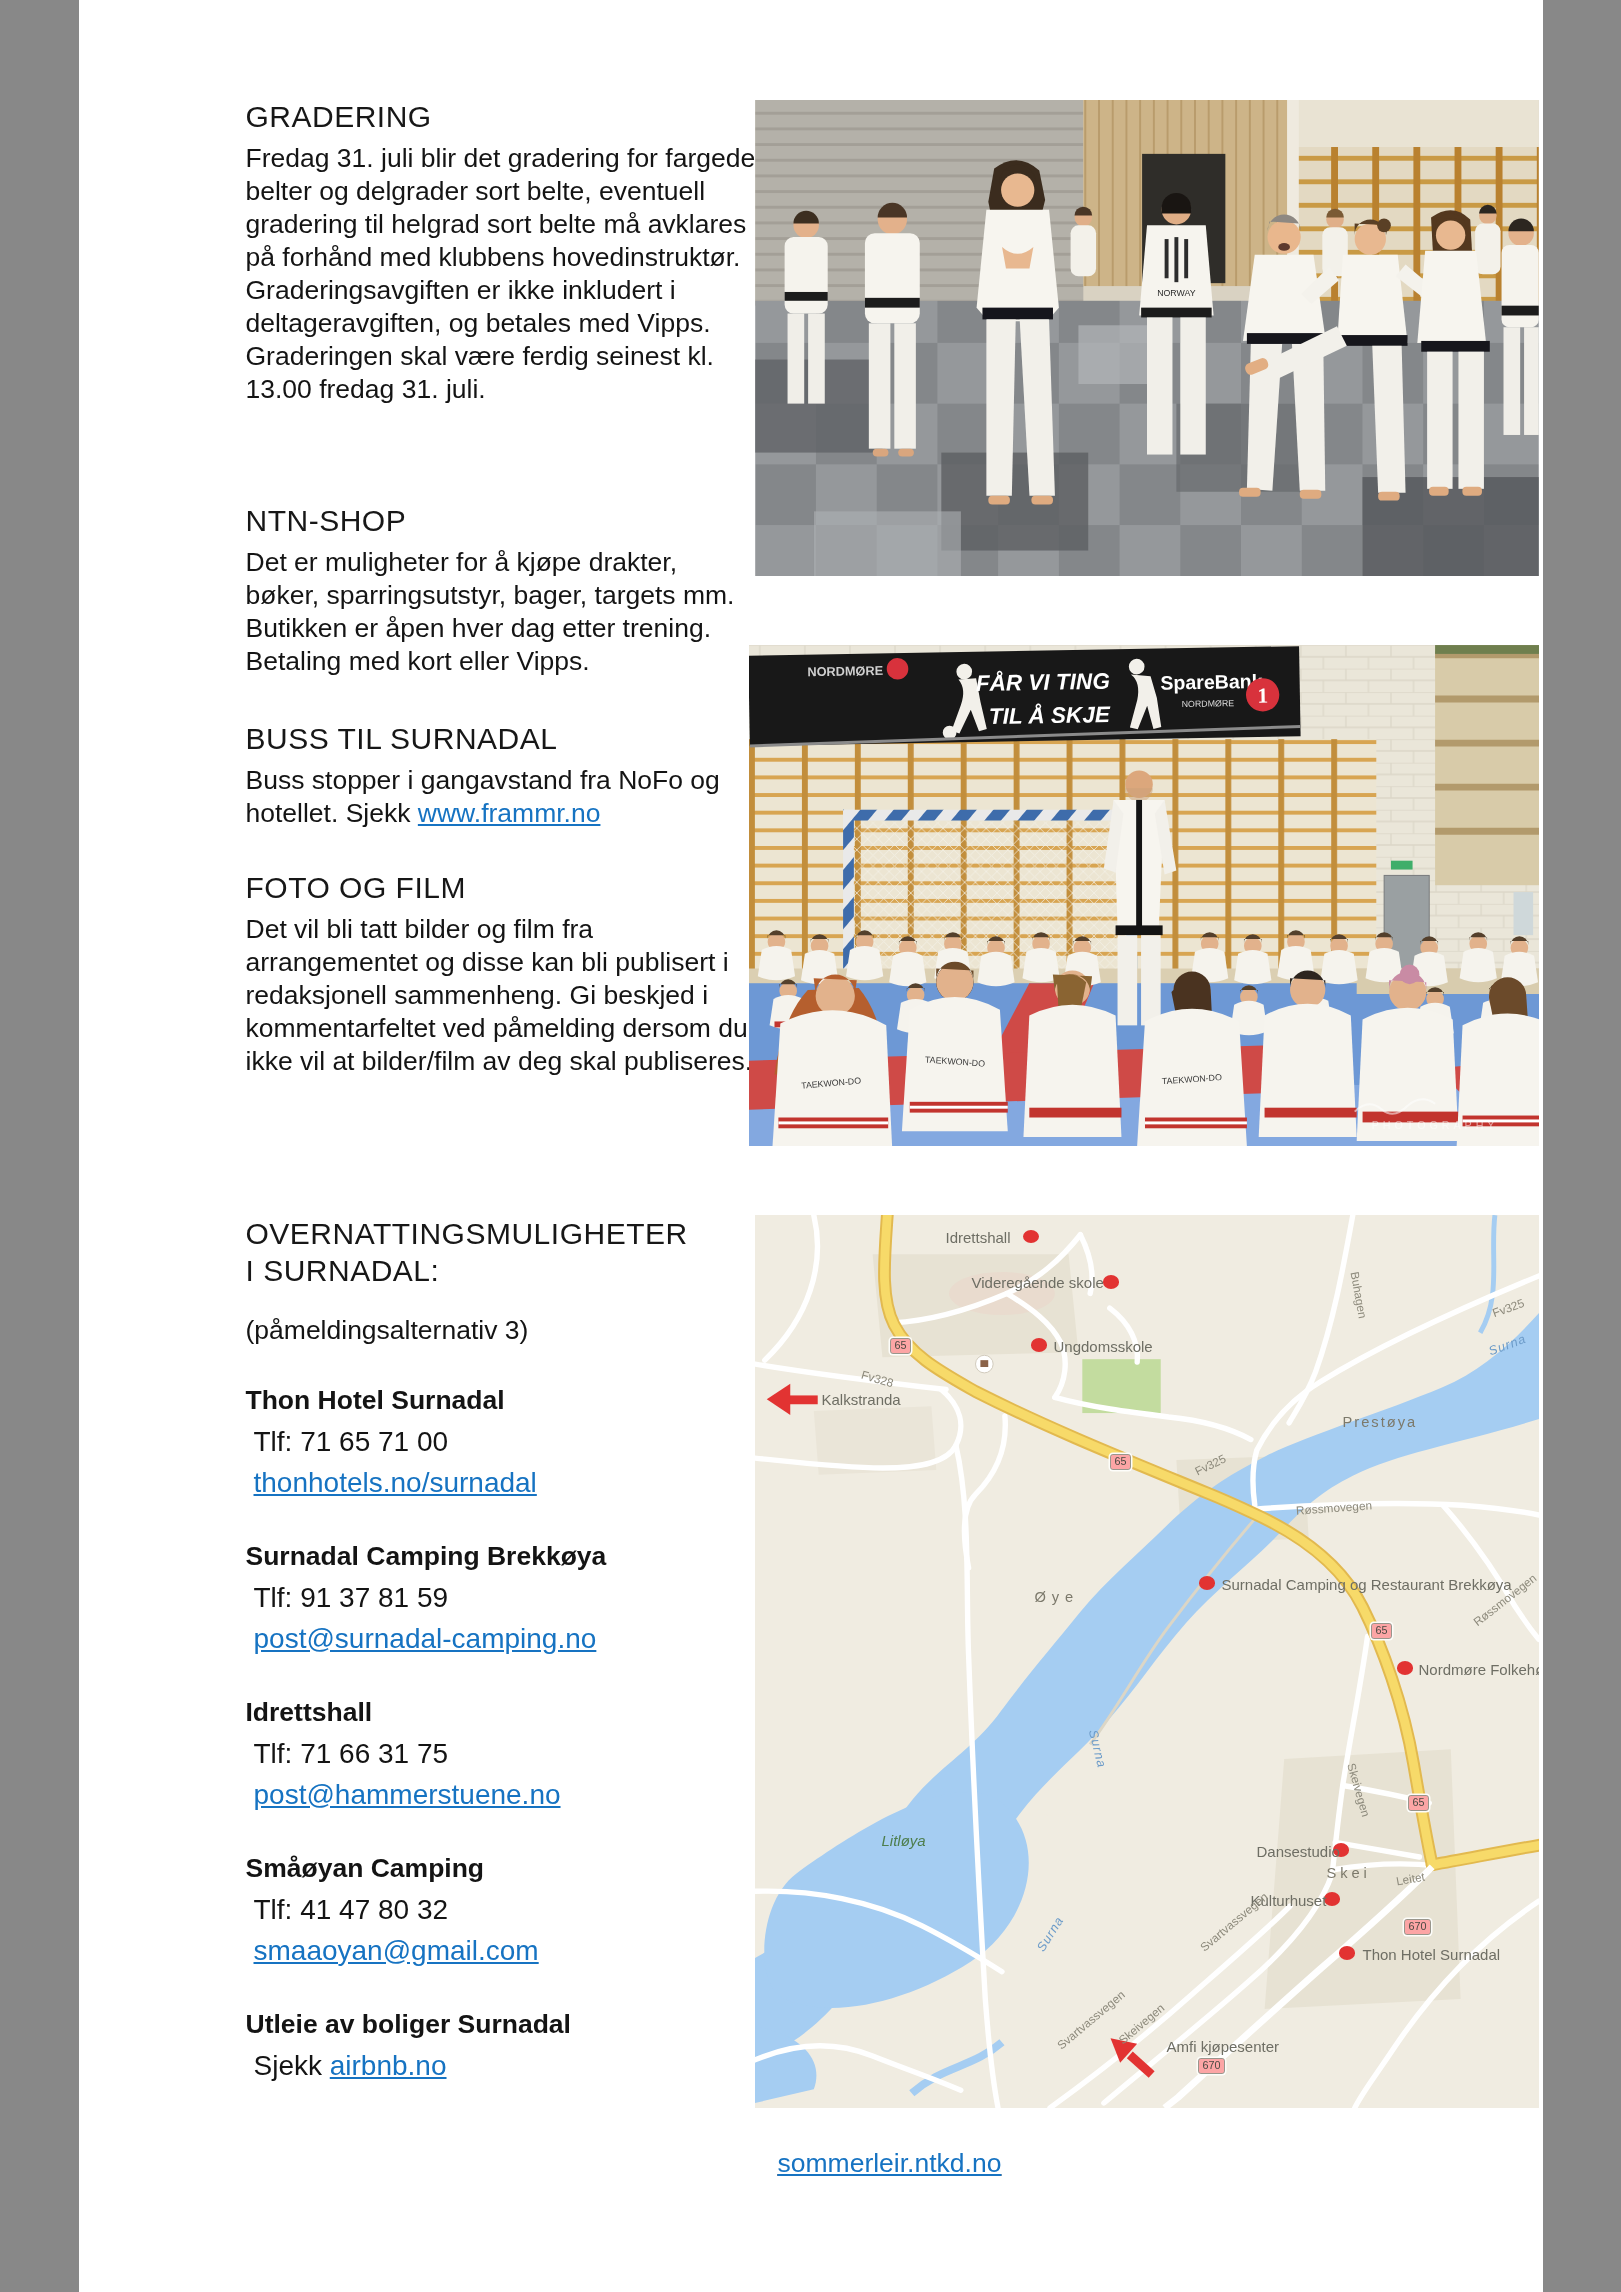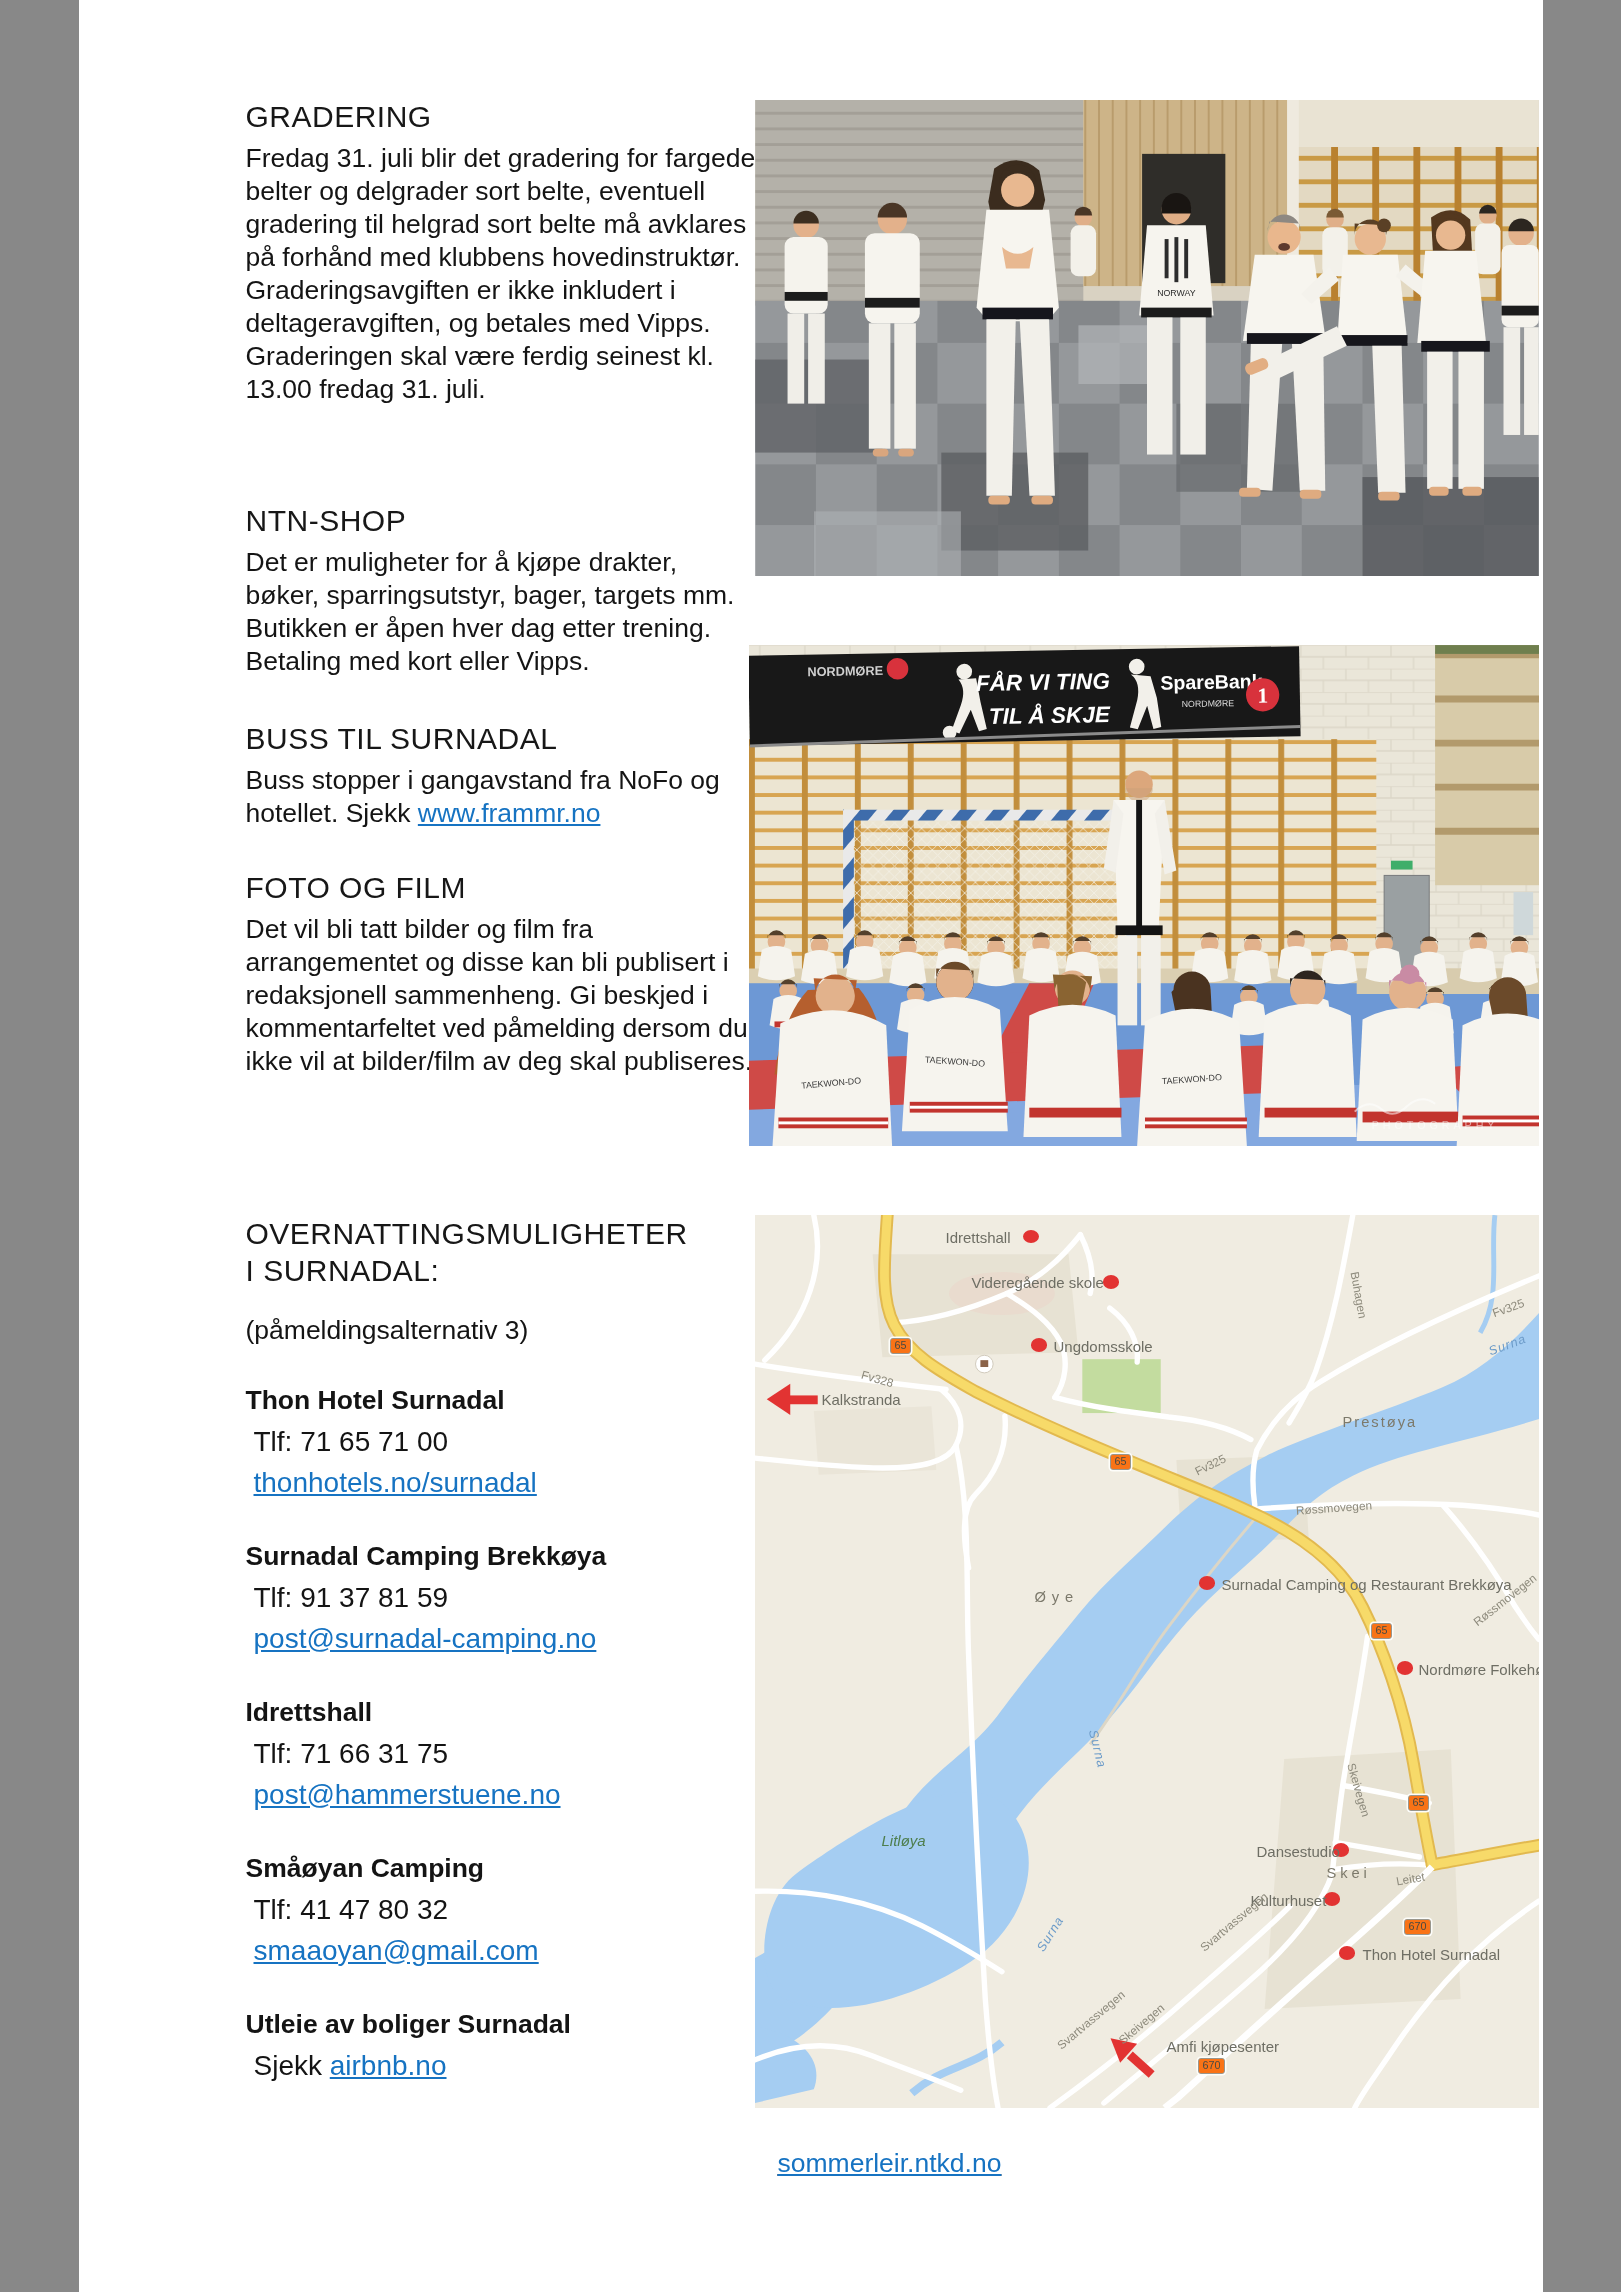--- a/index.html
+++ b/index.html
@@ -16,21 +16,21 @@
   .intro{font-size:26.5px;line-height:34px;margin-top:23.5px;}
   .fig{position:absolute;overflow:hidden;}
   
   #map{position:absolute;left:676px;top:1215px;width:784px;height:893px;background:#f0ece1;overflow:hidden;}
   .mlabel{position:absolute;font-size:15px;color:#6e6e64;white-space:nowrap;}
   .mroad{position:absolute;font-size:11.8px;color:#8d8a7c;white-space:nowrap;}
   .mplace{position:absolute;font-size:14.7px;color:#7c796b;letter-spacing:2px;white-space:nowrap;}
   .mwater{position:absolute;font-size:12.7px;font-style:italic;color:#6d9cc9;white-space:nowrap;letter-spacing:1px;}
   .mgreen{position:absolute;font-size:15px;font-style:italic;color:#4e7e4e;white-space:nowrap;}
   .mdot{position:absolute;width:16.7px;height:13.7px;border-radius:50%;background:#e23332;}
-  .mbadge{position:absolute;background:#f97316;border:1px solid #99968c;border-radius:2.9px;
+  .mbadge{position:absolute;background:#fca5a5;border:1px solid #99968c;border-radius:2.9px;
           font-size:10.8px;line-height:13.7px;color:#4a4a42;padding:0 3.9px;box-shadow:0 0 0 1.5px #fdfdfa;}
   #footer-link{position:absolute;left:699px;top:2148px;font-size:26.5px;text-decoration:underline;}
 </style>
 </head>
 <body>
 
 <div id="page">
 
   <div class="col" style="top:98px">
     <div class="h1">GRADERING</div>

